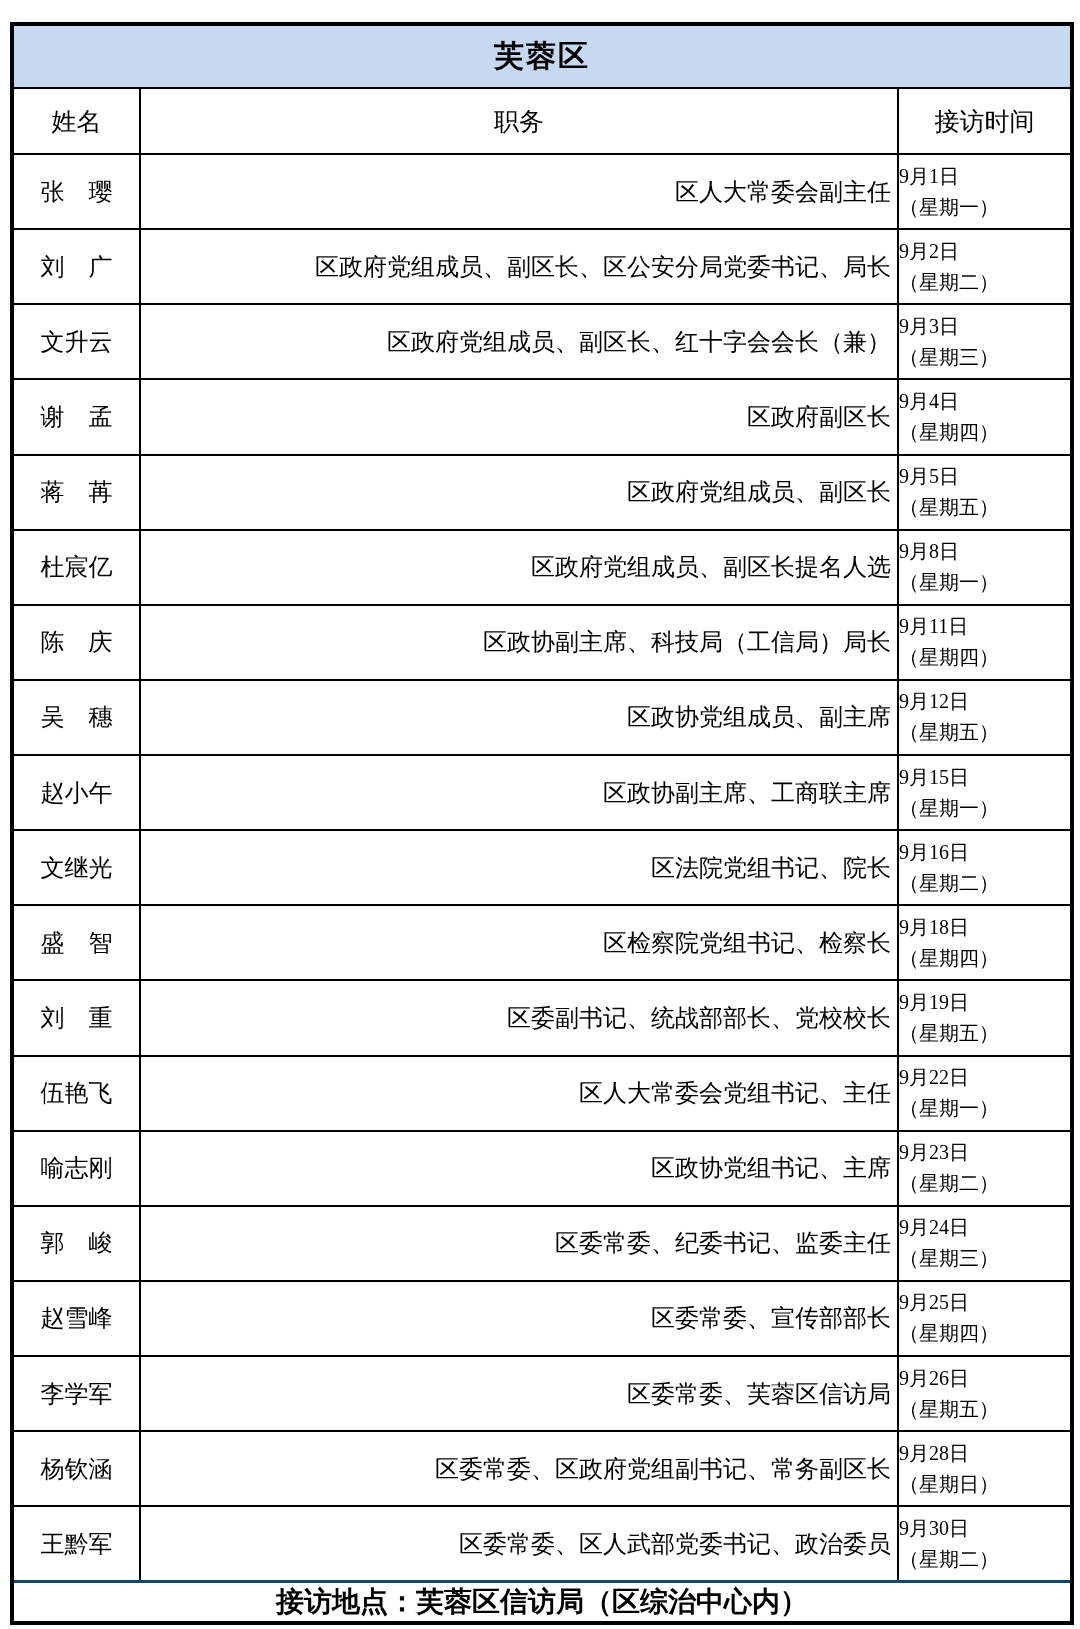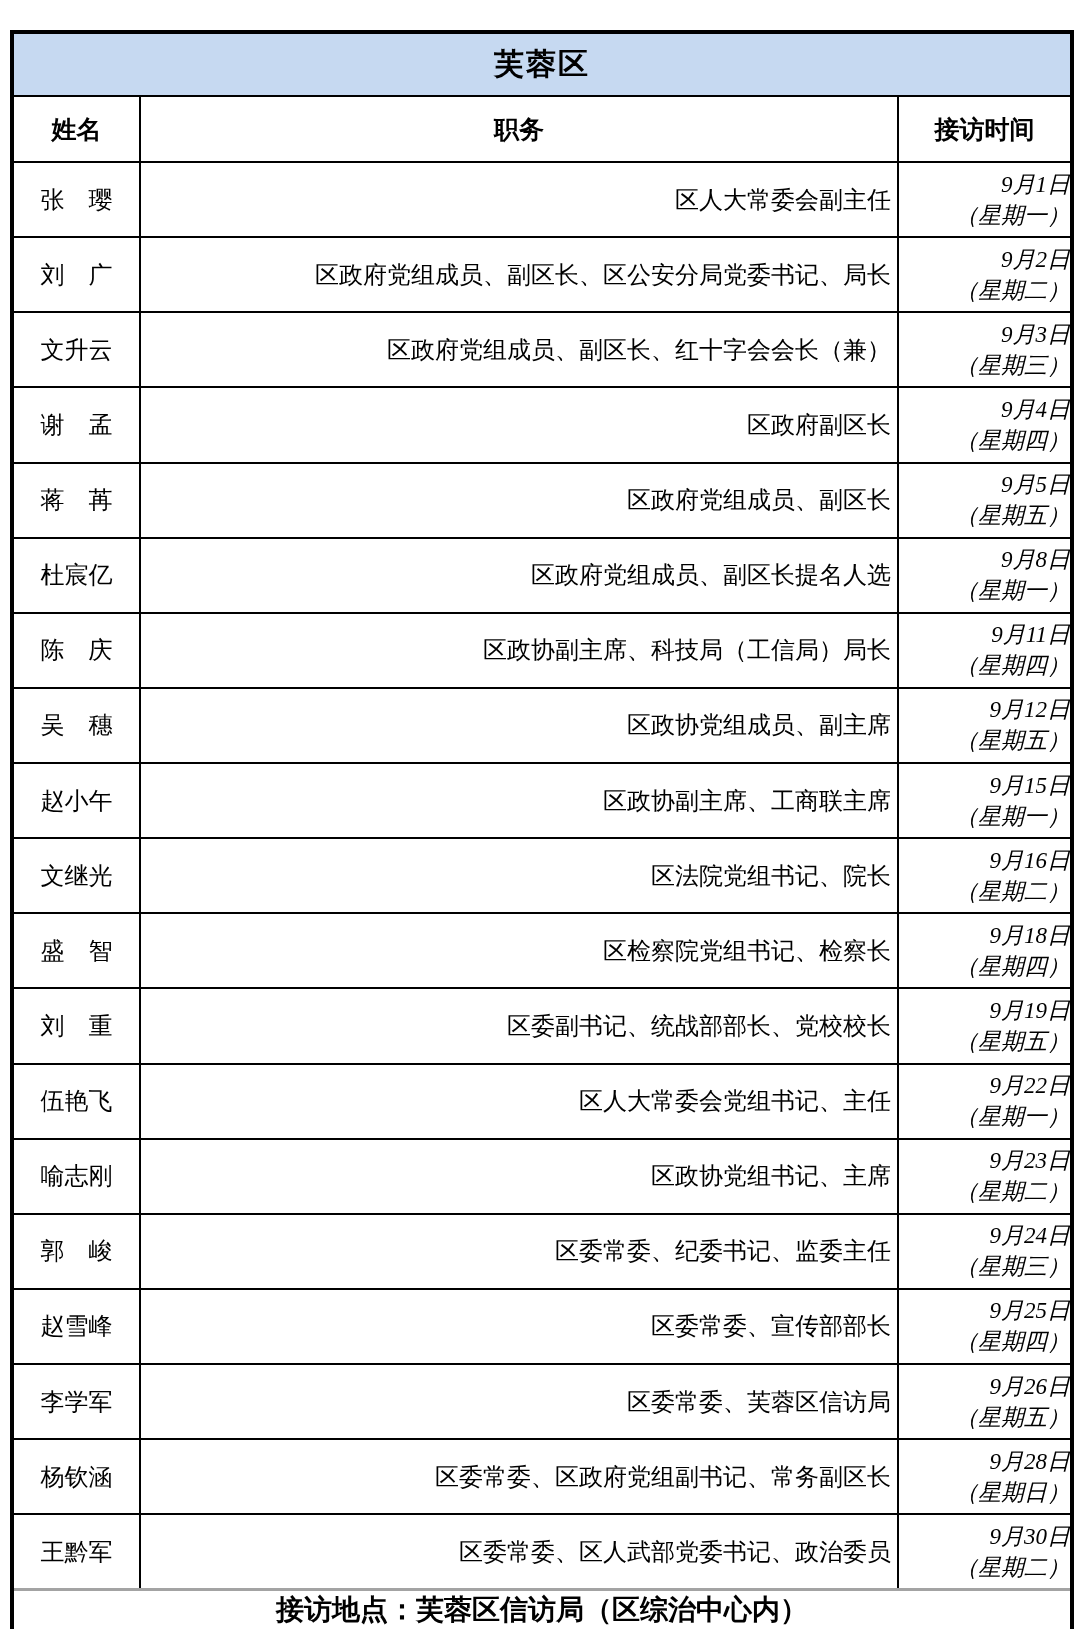--- a/index.html
+++ b/index.html
@@ -5,21 +5,21 @@
   html, body {
     margin: 0;
     padding: 0;
     background: #ffffff;
   }
   .page {
     box-sizing: border-box;
     width: 1080px;
     height: 1629px;
     background: #ffffff;
-    padding: 30px 10px 8px 10px;
+    padding: 22px 10px 8px 10px;
     font-family: "Liberation Serif", "DejaVu Serif", serif;
     color: #000000;
   }
   table.schedule {
     border-collapse: collapse;
     table-layout: fixed;
     width: 1060px;
     height: 1603px;
     border: 4px solid #000000;
   }
@@ -36,40 +36,39 @@
     height: 61px;
     background: #c6d9f1;
     font-size: 30px;
     font-weight: bold;
     text-align: center;
     letter-spacing: 2px;
   }
   .head-cell {
     height: 64px;
     font-size: 25px;
-    font-weight: bold;
+    font-weight: normal;
     text-align: center;
     background: #ffffff;
   }
   tbody tr { height: 67px; }
   tbody td { font-size: 24px; background: #ffffff; }
   .name-cell { text-align: center; }
   .position-cell {
     text-align: right;
     padding-left: 8px;
     padding-right: 6px;
   }
   .time-cell {
-    text-align: right;
-    font-size: 23px;
+    text-align: left;
+    font-size: 20px;
     line-height: 31px;
-    font-style: italic;
   }
   .footer-cell {
-    border-top: 3px solid #a3a3a3;
+    border-top: 3px solid #0c4a6e;
     font-size: 28px;
     font-weight: bold;
     text-align: center;
     background: #ffffff;
     font-family: Liberation Serif, serif;
   }
 </style>
 </head>
 <body>
 

